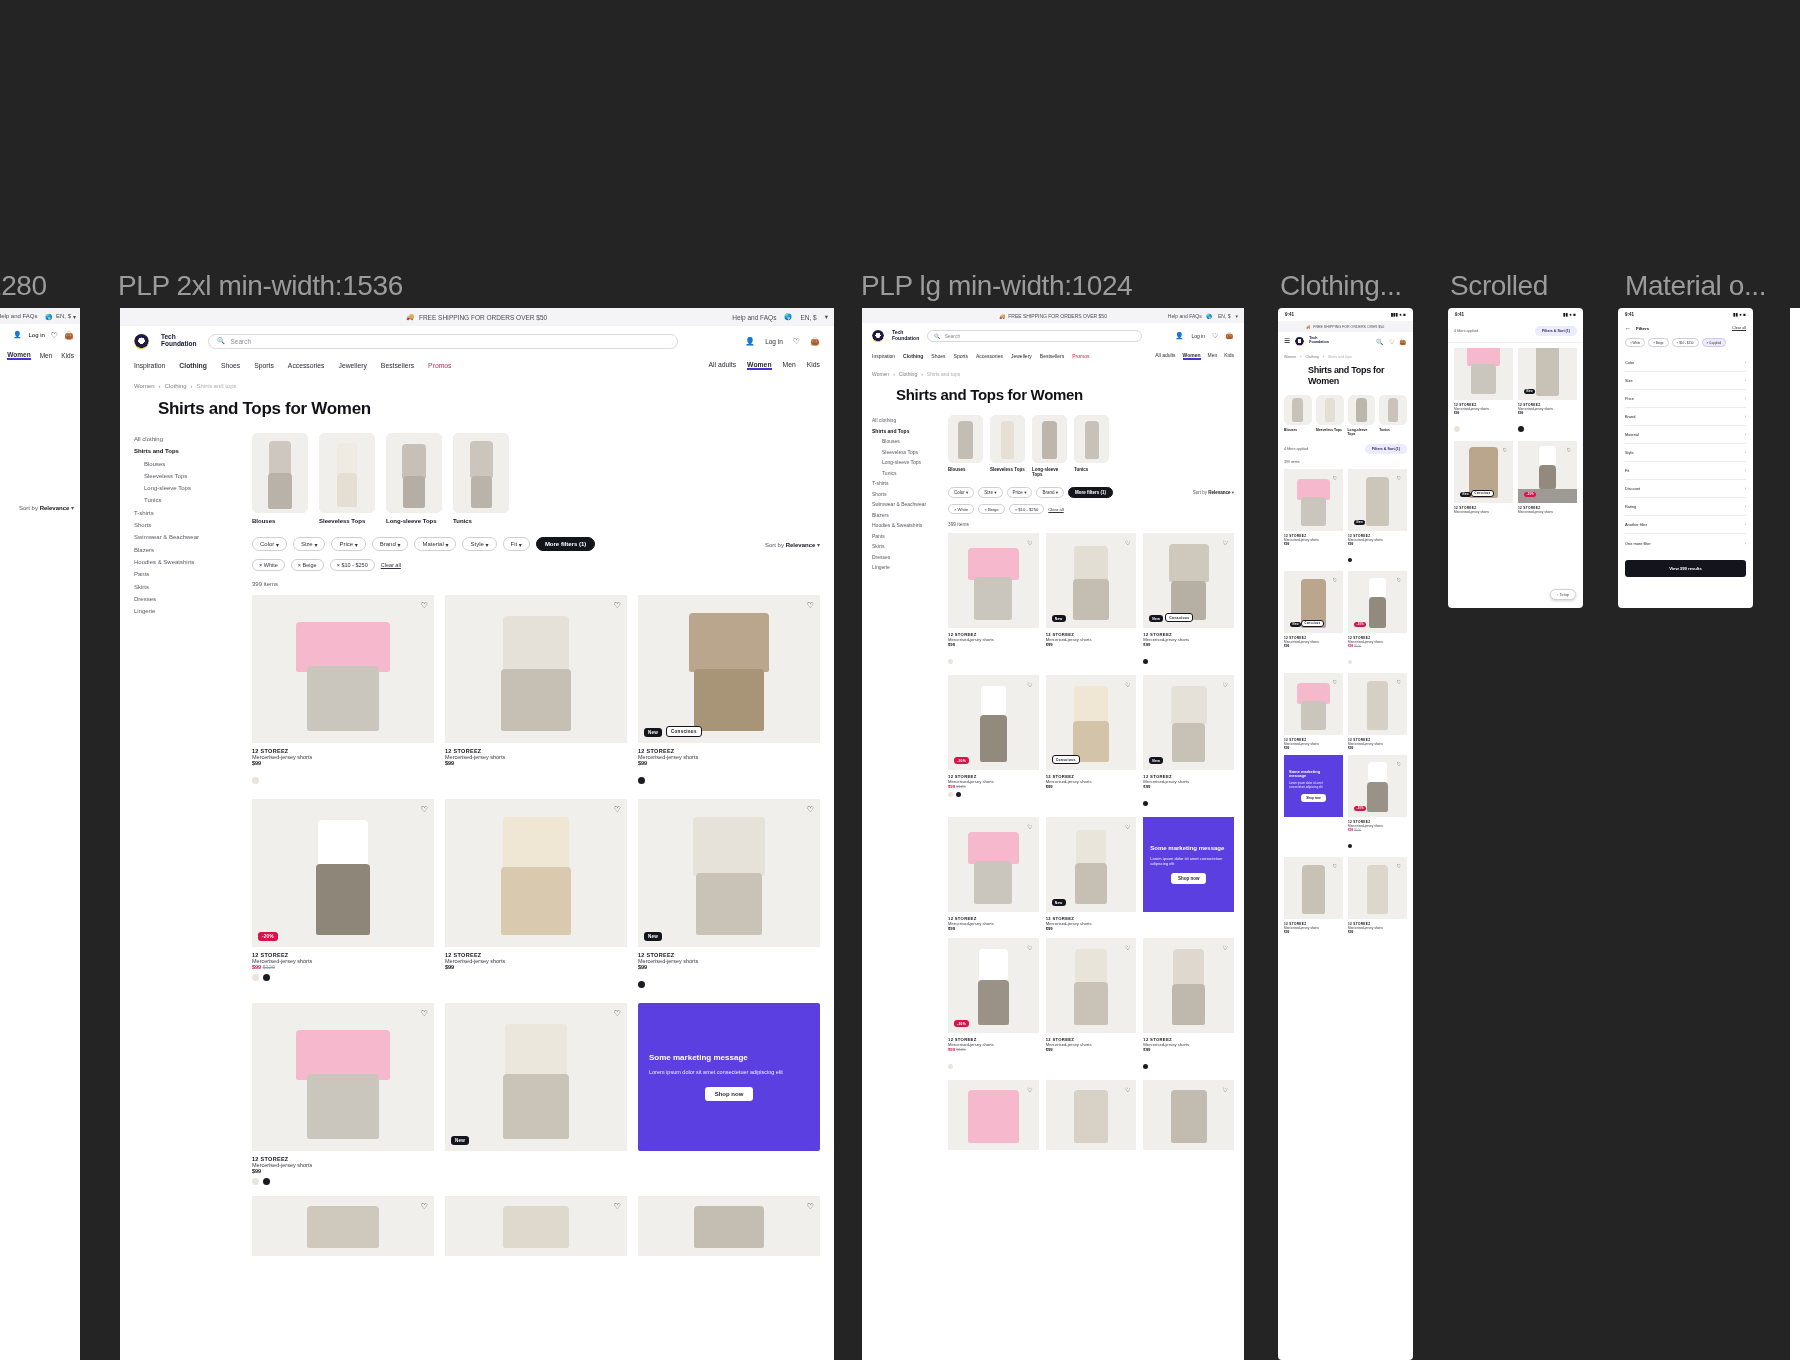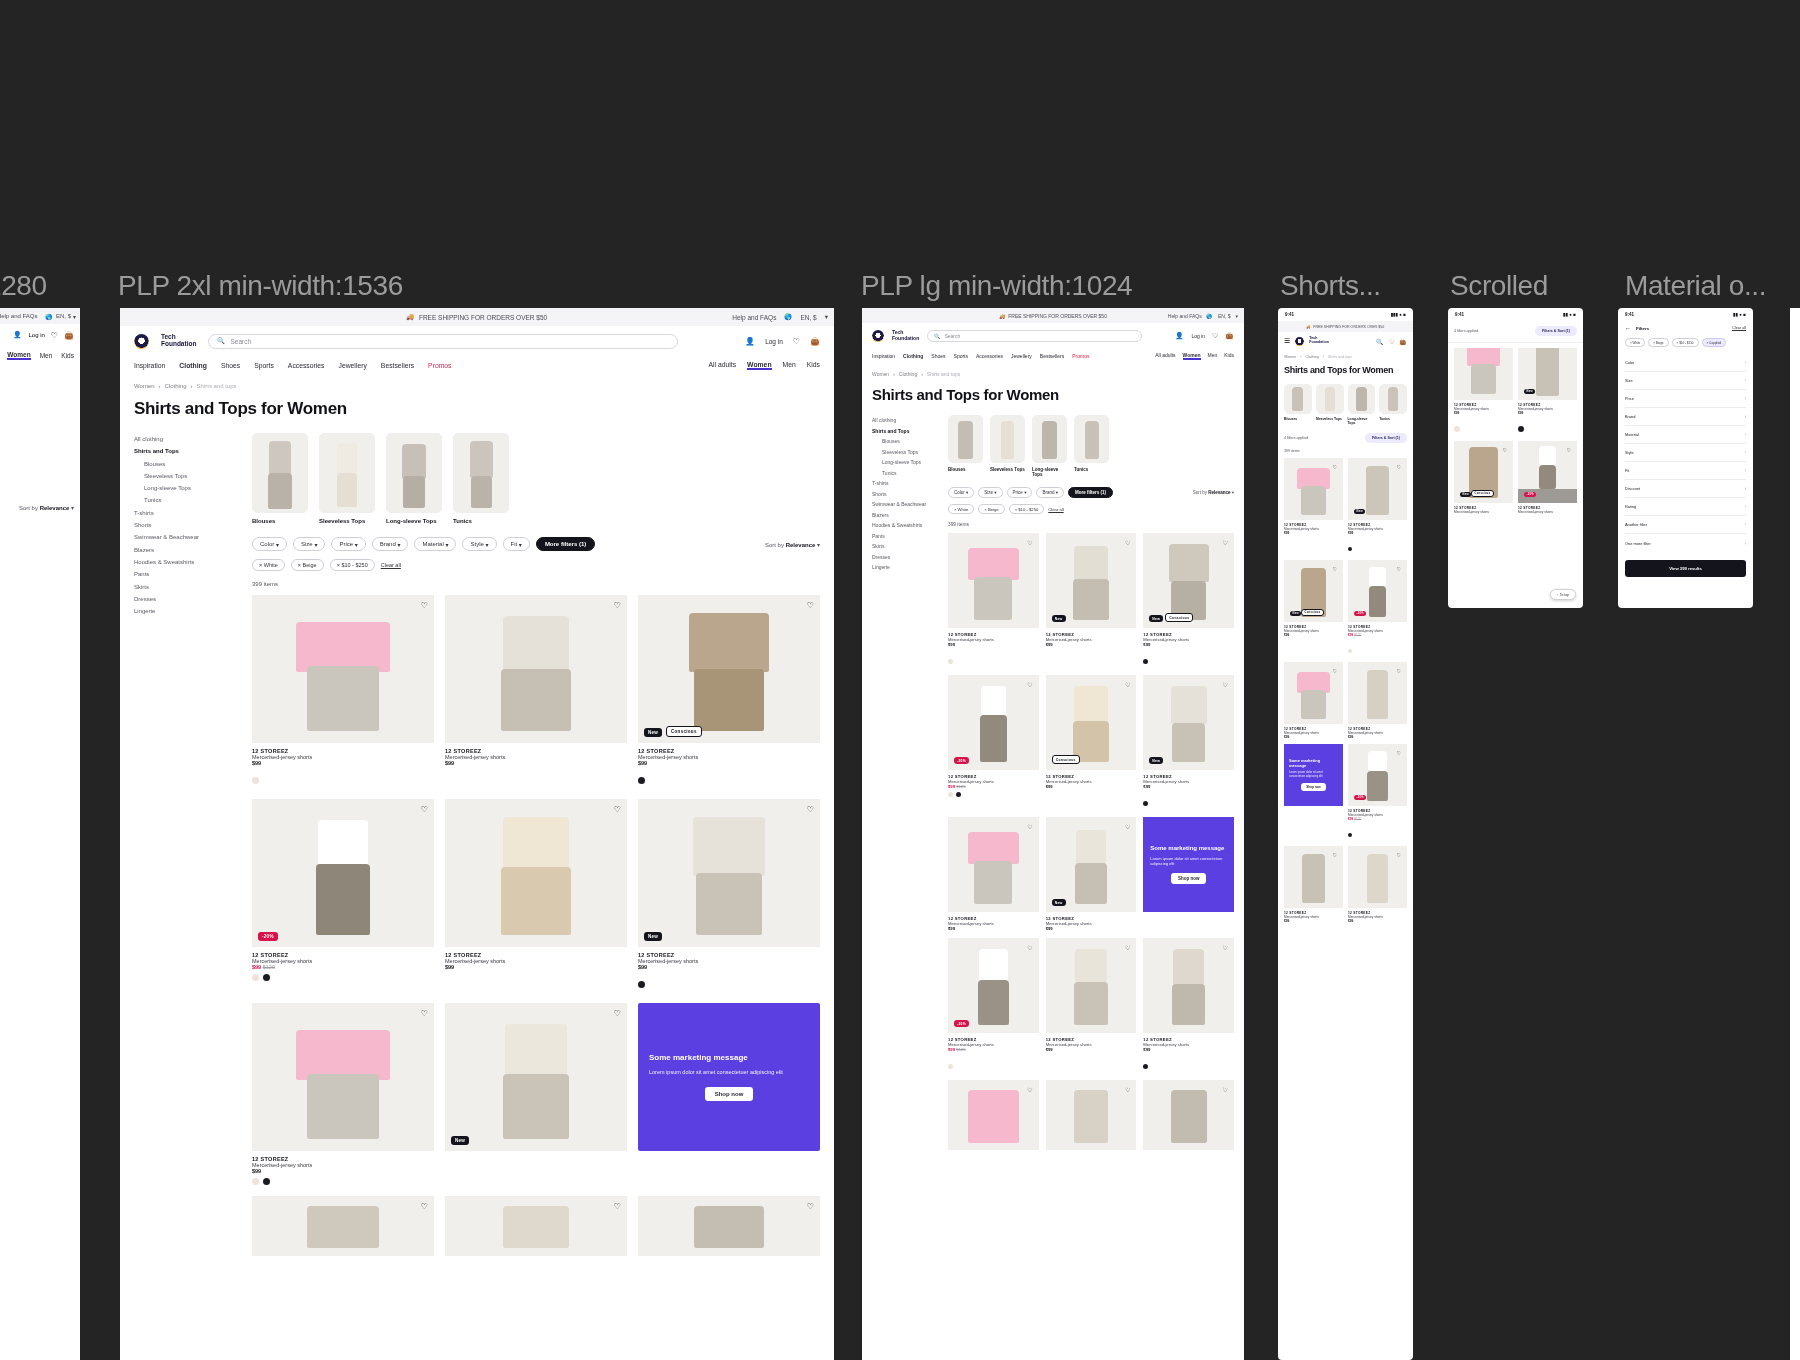--- a/index.html
+++ b/index.html
@@ -51,21 +51,21 @@
     flex: 1; background: #fff; border: 1px solid #d8d8de; border-radius: 999px;
     display: flex; align-items: center; color: #8b8b95;
   }
   .icons { display: flex; align-items: center; gap: 10px; color: #2b2b33; }
   .mainnav { display: flex; align-items: center; background: #fff; color: #2b2b33; }
   .mainnav .links { display: flex; }
   .mainnav .aud { margin-left: auto; display: flex; }
   .promo { color: #d8254a; }
   .sel { font-weight: 700; border-bottom: 2px solid #4b32d4; }
   .crumbs { color: #7c7c86; display: flex; gap: 4px; }
-  .ptitle { font-weight: 700; color: #111118; letter-spacing: -0.3px; }
+  .ptitle { font-weight: 700; color: #111118; letter-spacing: -0.3px; margin-left: 24px; }
   .sidelist { color: #5a5a64; }
   .sidelist .hdr { font-weight: 700; color: #111118; }
   .sidelist .sub { padding-left: 10px; }
   .cat-card { background: #e9e7e4; border-radius: 6px; overflow: hidden; position: relative; }
   .cat-label { font-weight: 700; color: #15151c; }
   .chip {
     border: 1px solid #cfcfd6; border-radius: 999px; background: #fff; color: #33333c;
     display: inline-flex; align-items: center; justify-content: center; white-space: nowrap;
   }
   .chip.dark { background: #14141c; color: #fff; border-color: #14141c; font-weight: 700; }
@@ -106,21 +106,21 @@
 <body>
 
 <div class="stage">
 
 
   <div class="canvas">
 
     <div class="frame-label" style="left:-14px; top:5px;">1280</div>
     <div class="frame-label" style="left:118px; top:5px;">PLP 2xl min-width:1536</div>
     <div class="frame-label" style="left:861px; top:5px;">PLP lg min-width:1024</div>
-    <div class="frame-label" style="left:1280px; top:5px;">Shorts...</div>
+    <div class="frame-label" style="left:1280px; top:5px;">Clothing...</div>
     <div class="frame-label" style="left:1450px; top:5px;">Scrolled</div>
     <div class="frame-label" style="left:1625px; top:5px;">Material o...</div>
 
     <div class="frame" style="left:-80px; top:43px; width:160px; height:1052px;">
       <div class="topstrip" style="height:16px; font-size:6px; justify-content:flex-end; padding-right:4px;">
         <span>Help and FAQs</span>
         <span style="margin-left:8px; color:#d8254a;">🌎</span>
         <span style="margin-left:3px;">EN, $</span>
         <span style="margin-left:2px;">▾</span>
       </div>

